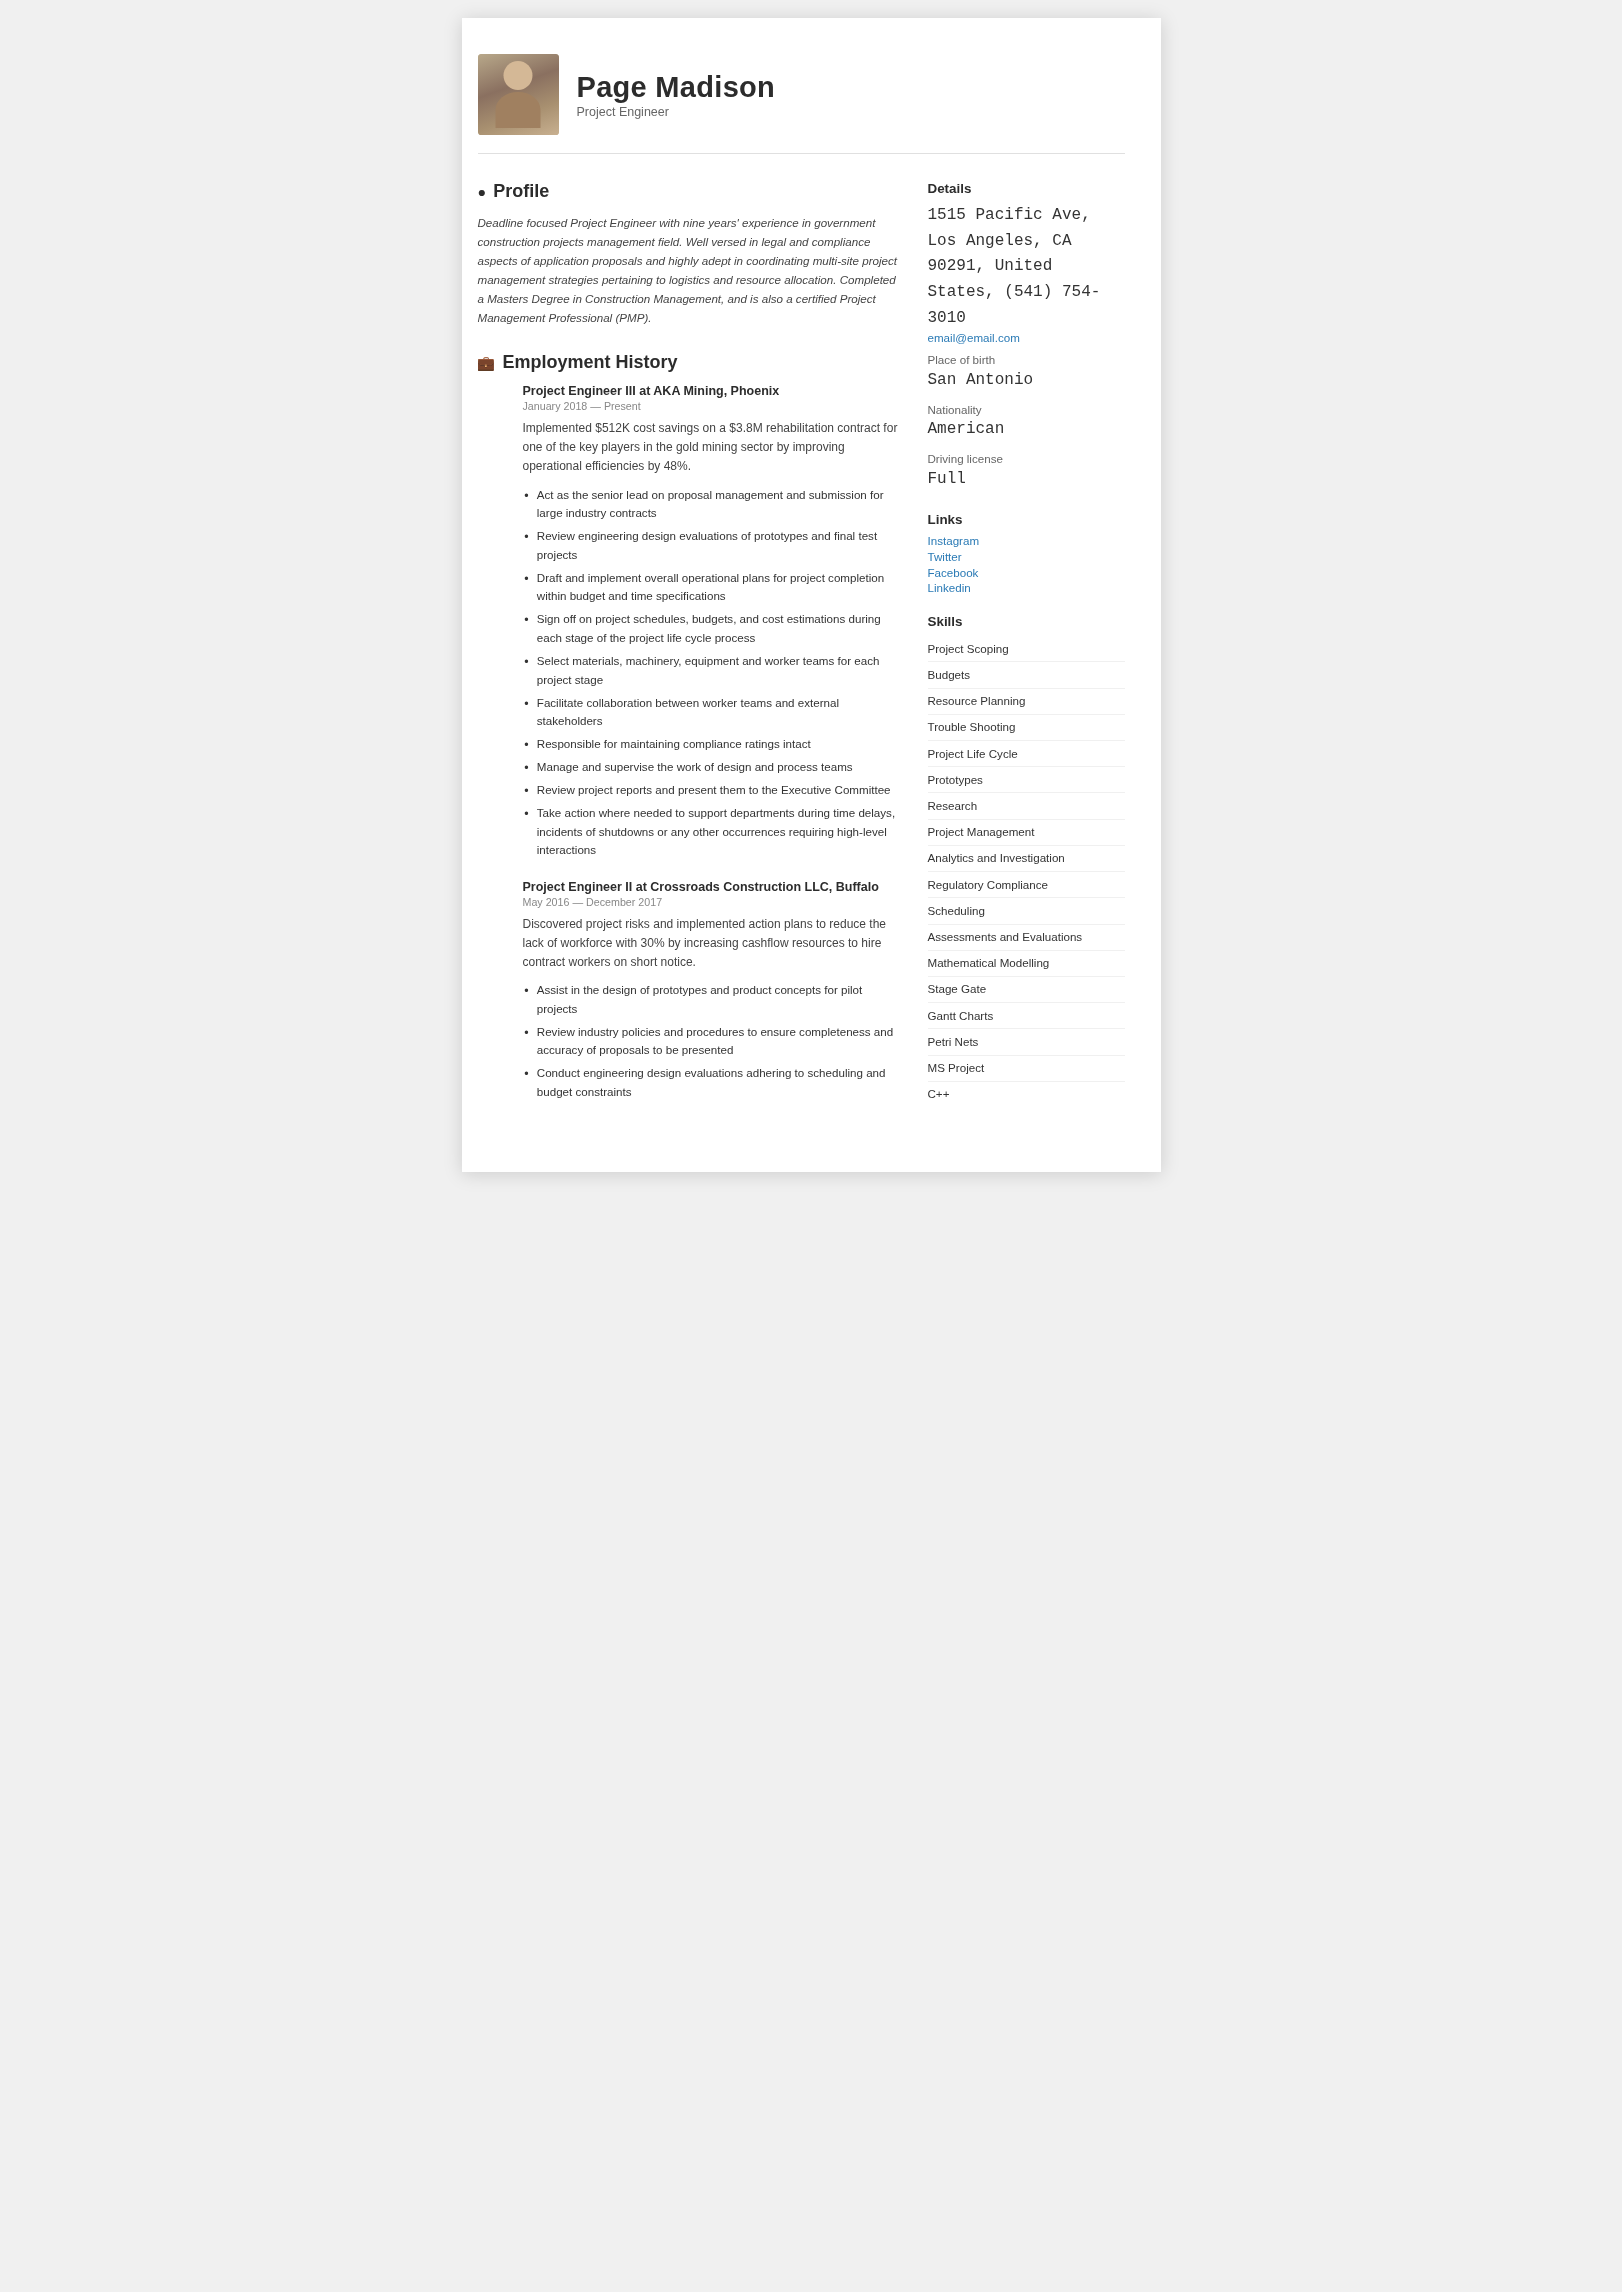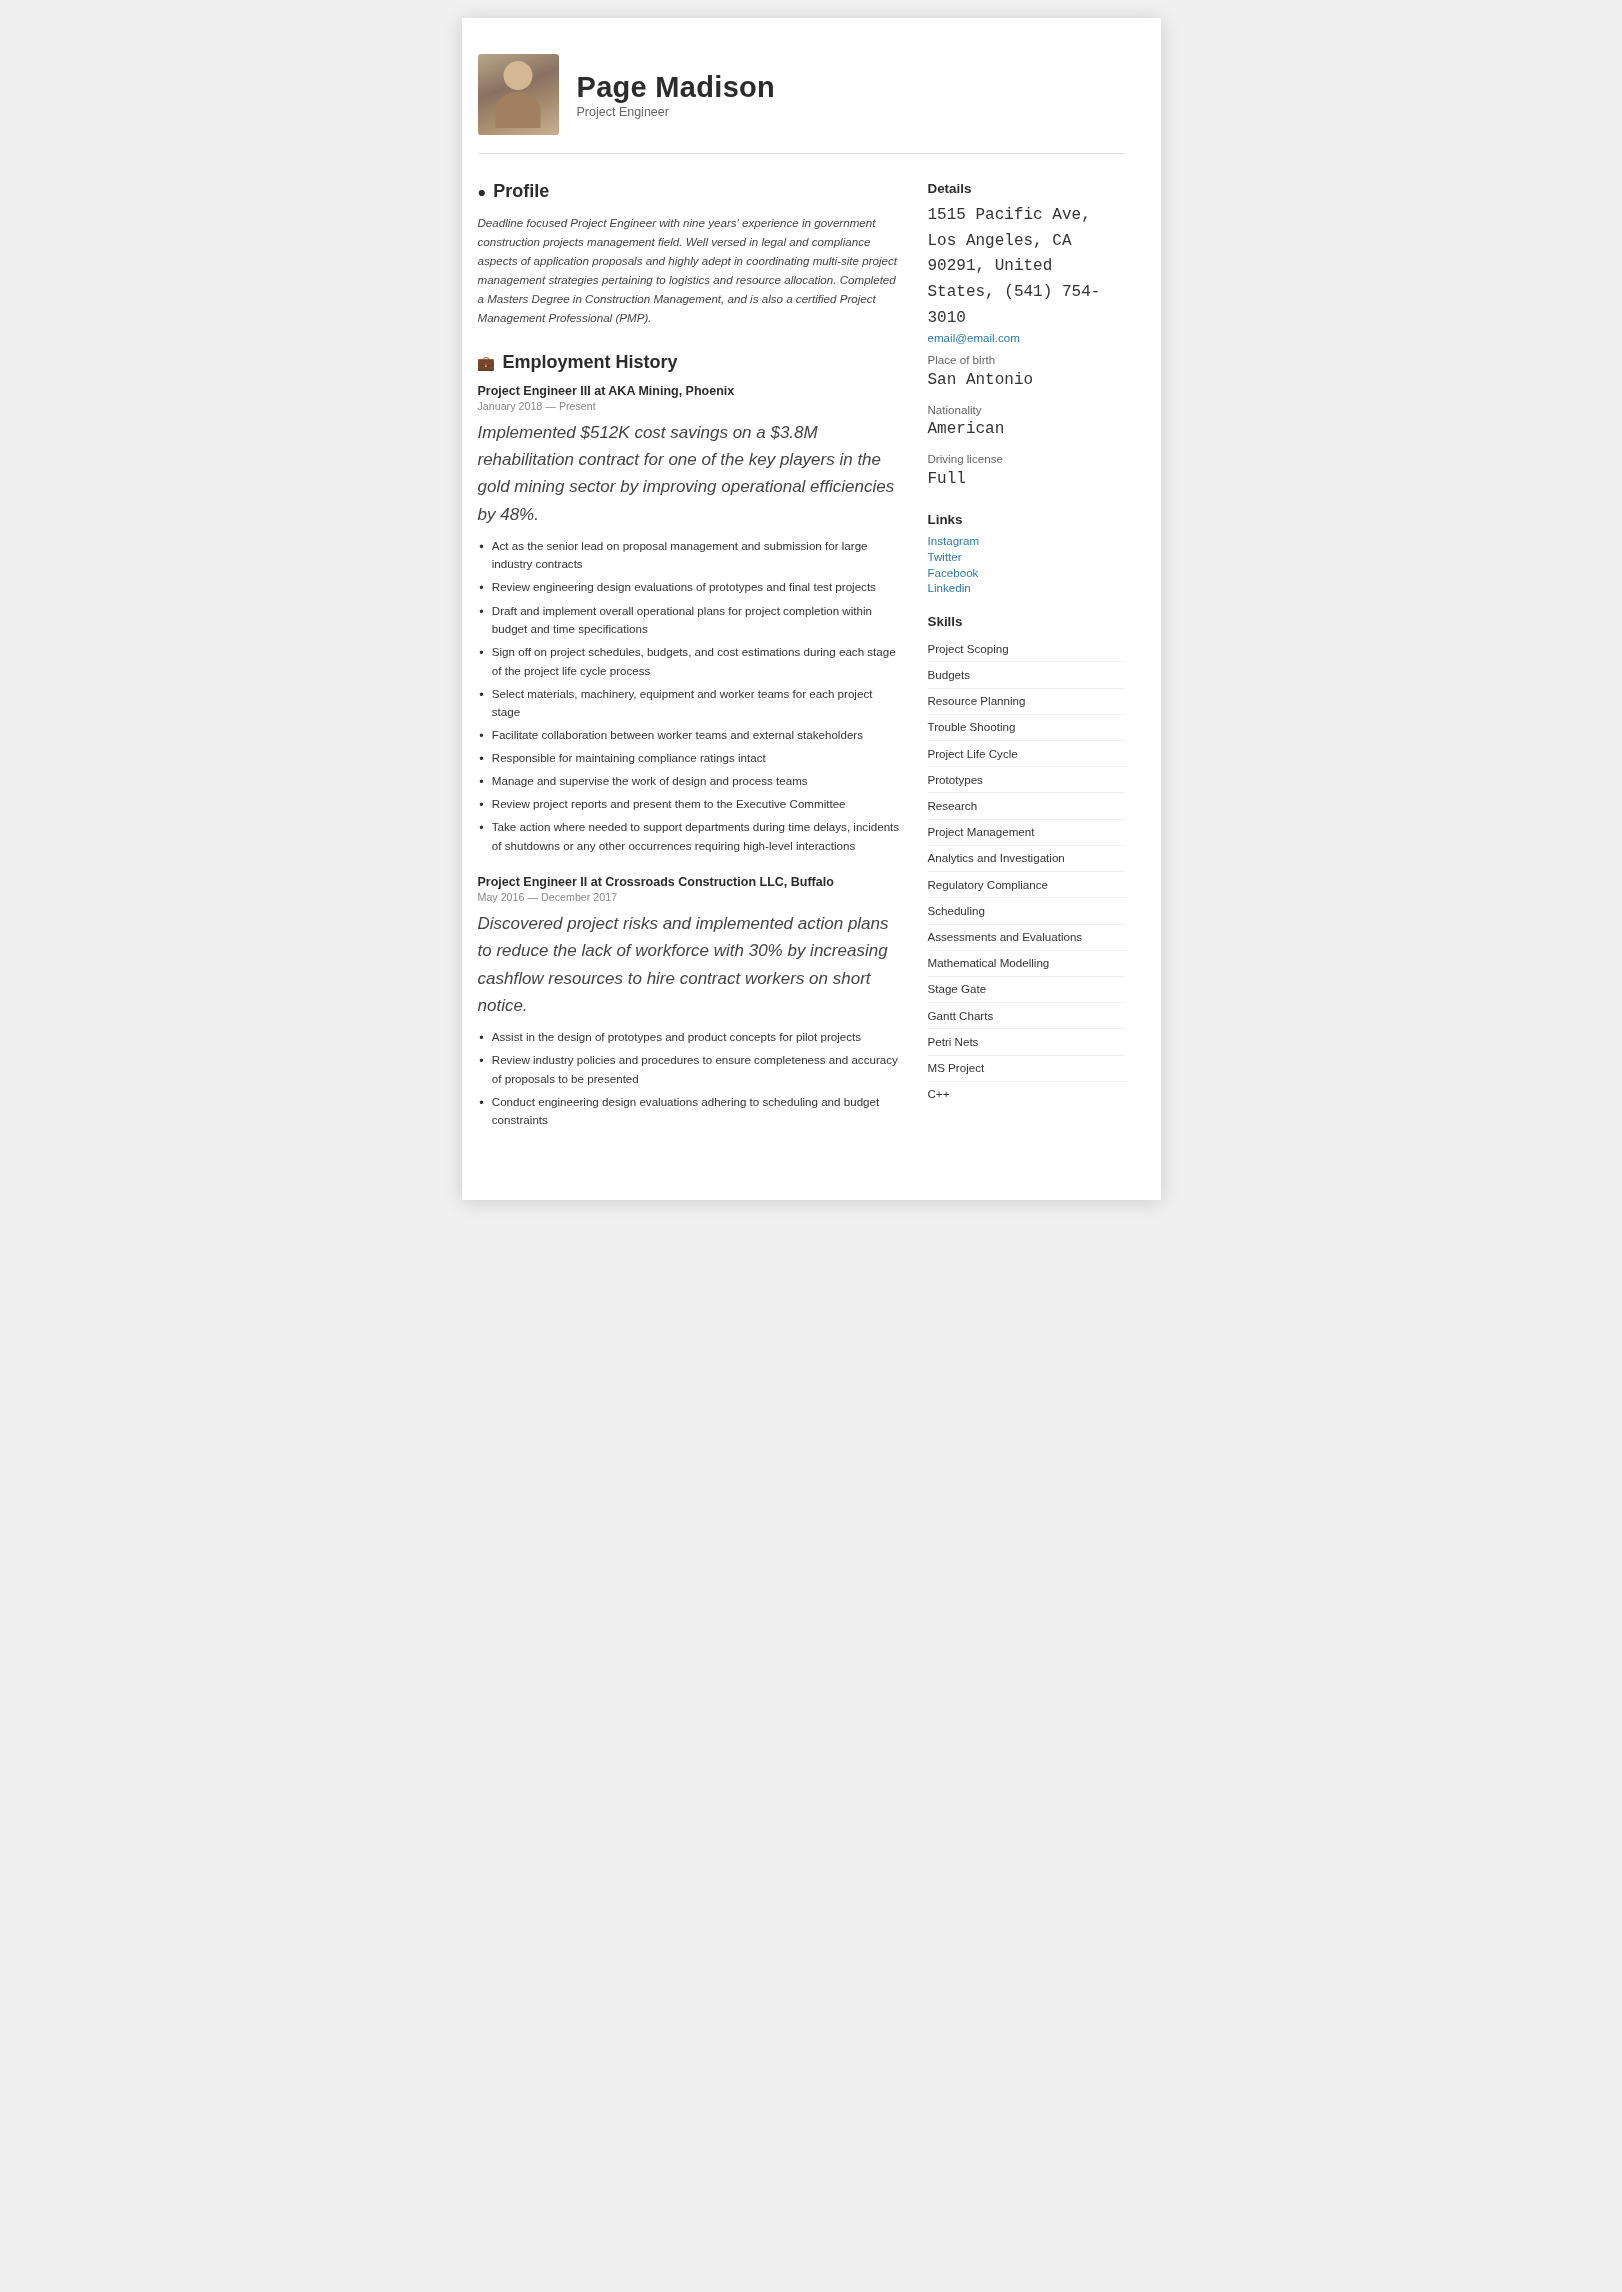--- a/index.html
+++ b/index.html
@@ -110,36 +110,36 @@
     
     .profile-text {
       font-size: 11.6px;
       color: #444;
       line-height: 1.65;
       font-style: italic;
     }
     
     .job-block {
       margin-bottom: 19.7px;
+      margin-left: 45px;
     }
     .job-title-line {
       font-size: 12.5px;
       font-weight: 700;
       color: #2c2c2c;
       margin-bottom: 1.8px;
     }
     .job-date {
       font-size: 10.7px;
       color: #888;
       margin-bottom: 7.2px;
     }
     .job-summary {
-      font-size: 17px;
+      font-size: 12px;
       color: #444;
-      font-style: italic;
       line-height: 1.6;
       margin-bottom: 9px;
     }
     .job-bullets {
       list-style: none;
       padding: 0;
     }
     .job-bullets li {
       font-size: 11.6px;
       color: #333;

